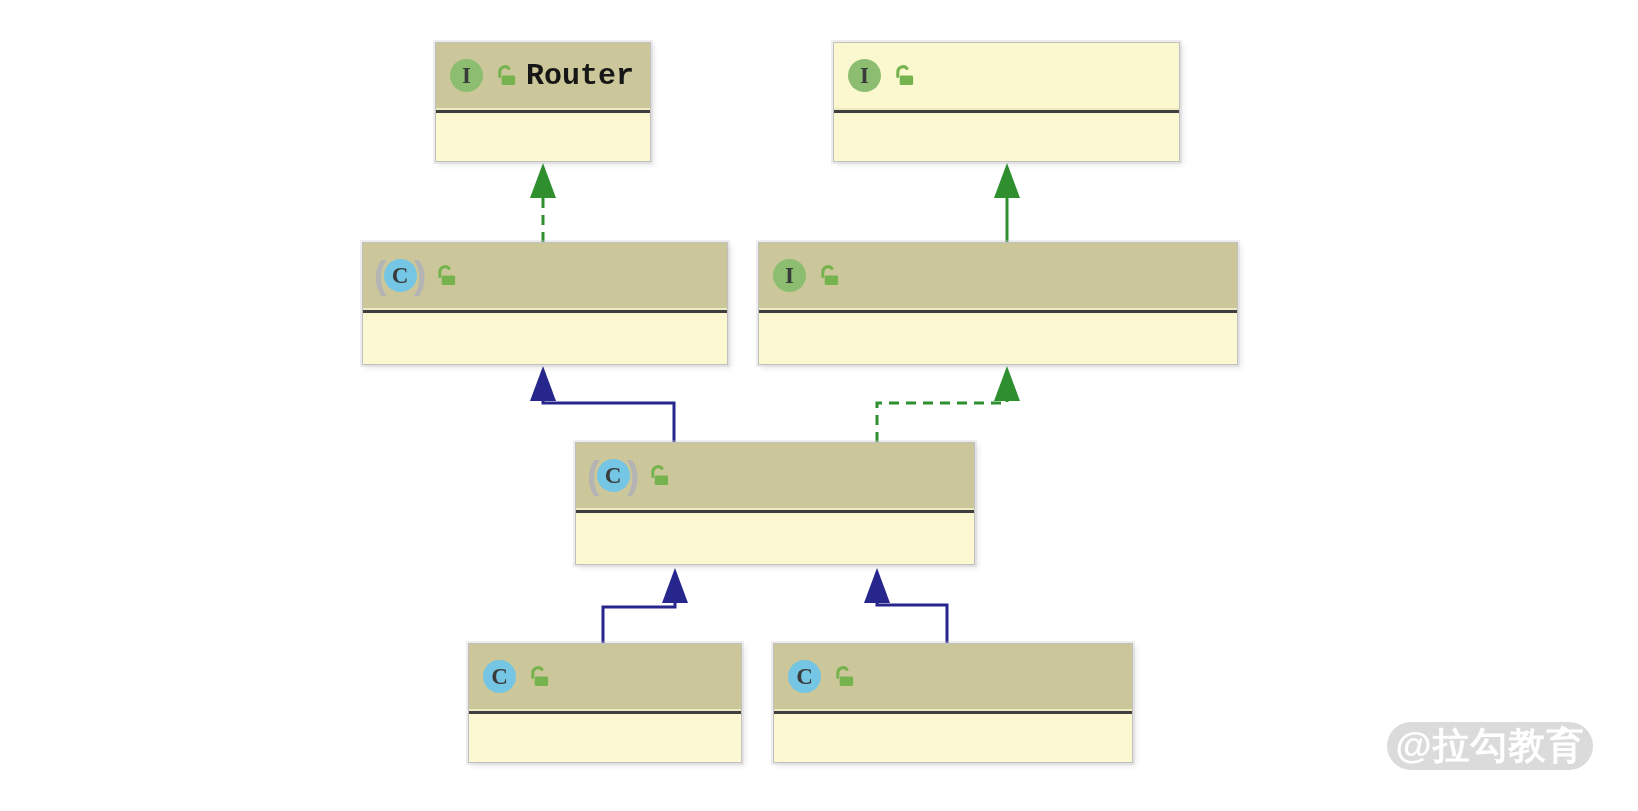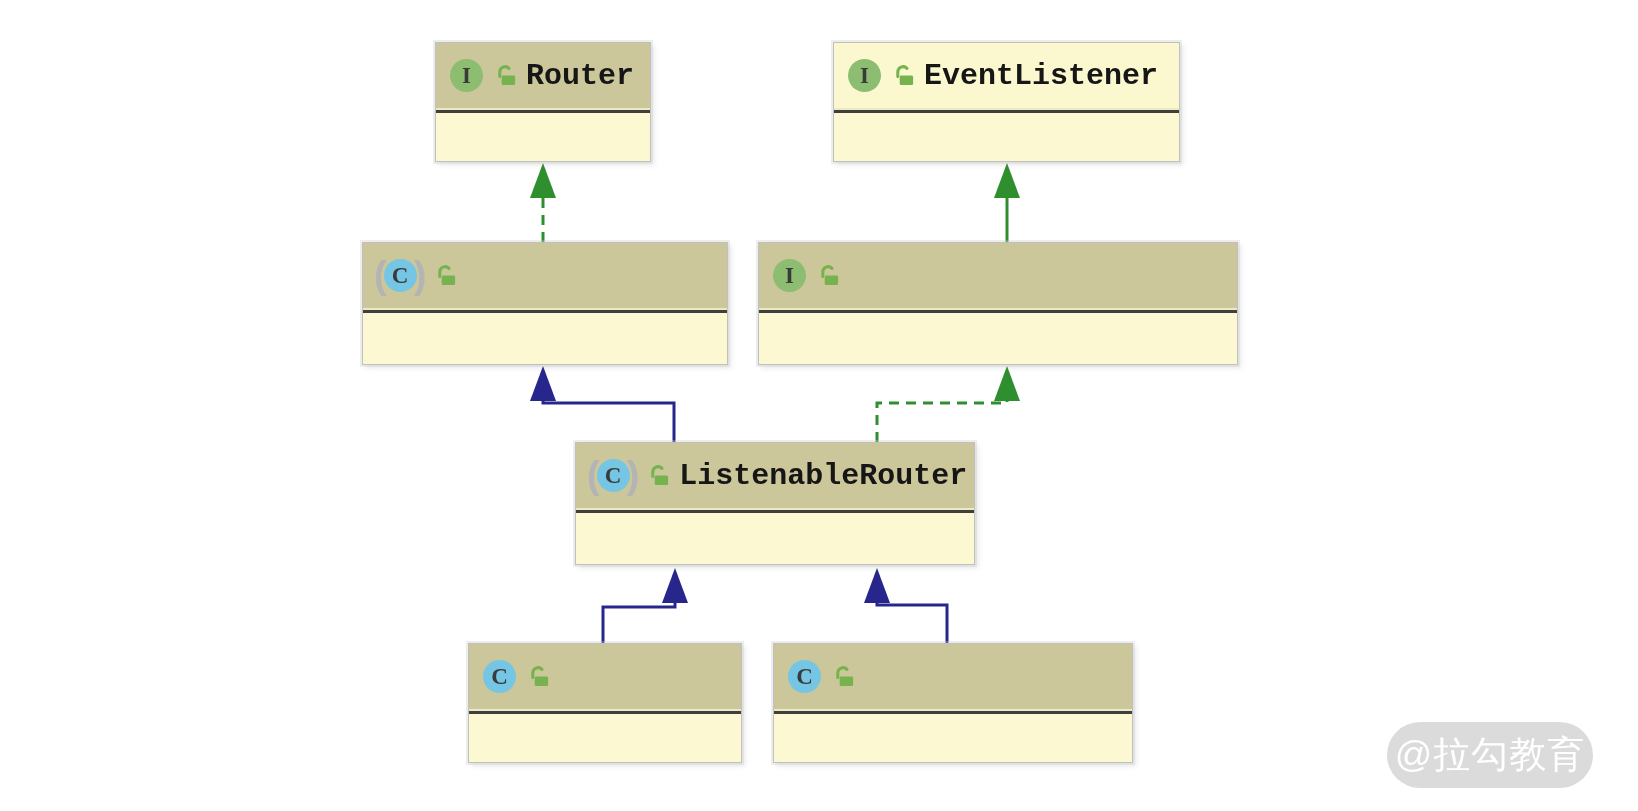--- a/index.html
+++ b/index.html
@@ -61,24 +61,24 @@
 
   
   svg.edges{position:absolute;left:0;top:0;pointer-events:none;}
   .e-blue{stroke:var(--extends-arrow);stroke-width:3;fill:none;}
   .e-green{stroke:var(--interface-arrow);stroke-width:3;fill:none;}
   .dashed{stroke-dasharray:10 7;}
   .f-blue{fill:var(--extends-arrow);stroke:none;}
   .f-green{fill:var(--interface-arrow);stroke:none;}
 
   
-  .watermark{position:absolute;left:1387px;top:722px;width:206px;height:66px;
+  .watermark{position:absolute;left:1387px;top:722px;width:206px;height:48px;
     border-radius:33px;background:var(--watermark-bg);display:flex;
     align-items:center;justify-content:center;color:var(--watermark-text);
-    font-size:37px;font-weight:normal;letter-spacing:1px;}
+    font-size:37px;font-weight:bold;letter-spacing:1px;}
 </style>
 </head>
 <body>
 
 <div class="canvas">
 
   <svg class="edges" width="1638" height="811" viewBox="0 0 1638 811">
     <g>
       <path class="e-green dashed" d="M543 242 L543 198"></path>
       <polygon class="f-green" points="543,163 530,198 556,198"></polygon>
@@ -127,21 +127,20 @@
     <div class="node-header plain">
       <span class="icon-cluster">
         <span class="type-icon iface">
             <span class="letter">I</span>
           </span>
       </span>
       <svg class="lock" viewBox="0 0 24 24" width="23" height="23">
         <path class="lock-shackle" d="M5 13 V8.5 A5.5 5.5 0 0 1 14.5 4.6" fill="none" stroke-width="3.2" stroke-linecap="round"></path>
         <rect class="lock-body" x="7" y="12" width="14" height="10" rx="1.5"></rect>
       </svg>
-      <span class="node-title">EventListener</span>
     </div>
     <div class="divider-light"></div>
     <div class="divider-dark"></div>
     <div class="node-body"></div>
   </div>
 
   <div class="uml-node node-abstract-router">
     <div class="node-header">
       <span class="icon-cluster">
         <span class="paren">(</span>
@@ -183,21 +182,20 @@
         <span class="paren">(</span>
         <span class="type-icon cls">
             <span class="letter">C</span>
           </span>
         <span class="paren">)</span>
       </span>
       <svg class="lock" viewBox="0 0 24 24" width="23" height="23">
         <path class="lock-shackle" d="M5 13 V8.5 A5.5 5.5 0 0 1 14.5 4.6" fill="none" stroke-width="3.2" stroke-linecap="round"></path>
         <rect class="lock-body" x="7" y="12" width="14" height="10" rx="1.5"></rect>
       </svg>
-      <span class="node-title">ListenableRouter</span>
     </div>
     <div class="divider-light"></div>
     <div class="divider-dark"></div>
     <div class="node-body"></div>
   </div>
 
   <div class="uml-node node-app-router">
     <div class="node-header">
       <span class="icon-cluster">
         <span class="type-icon cls">

